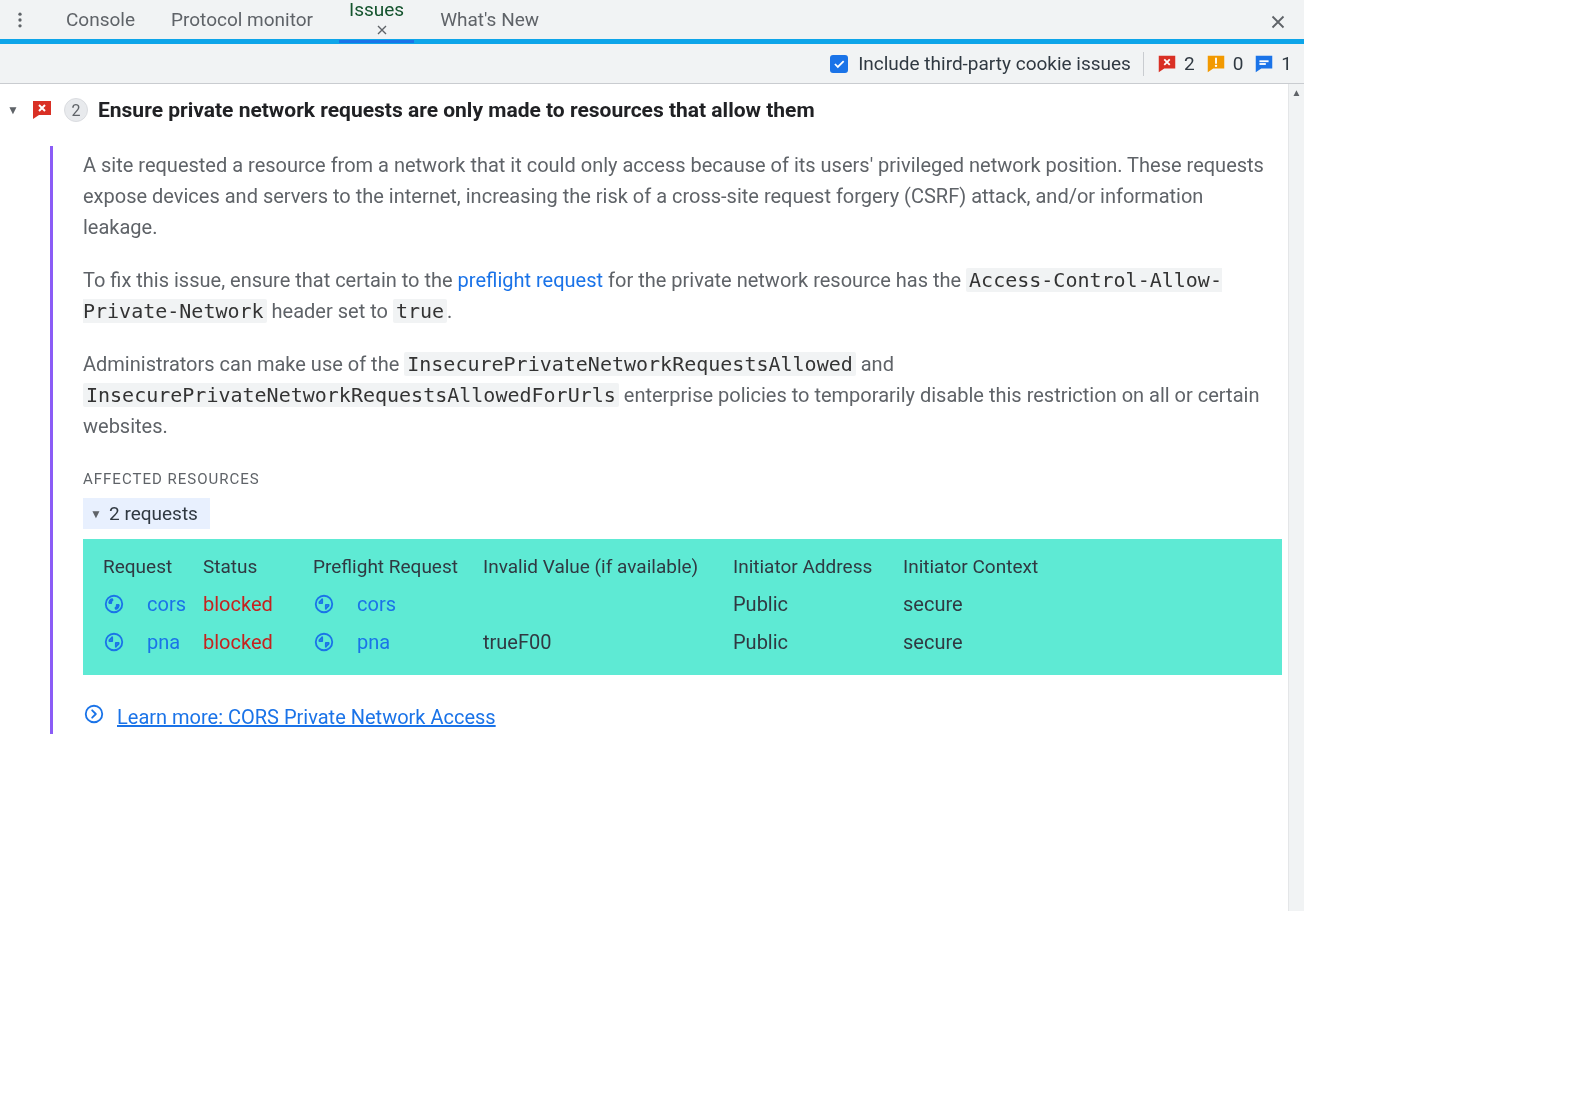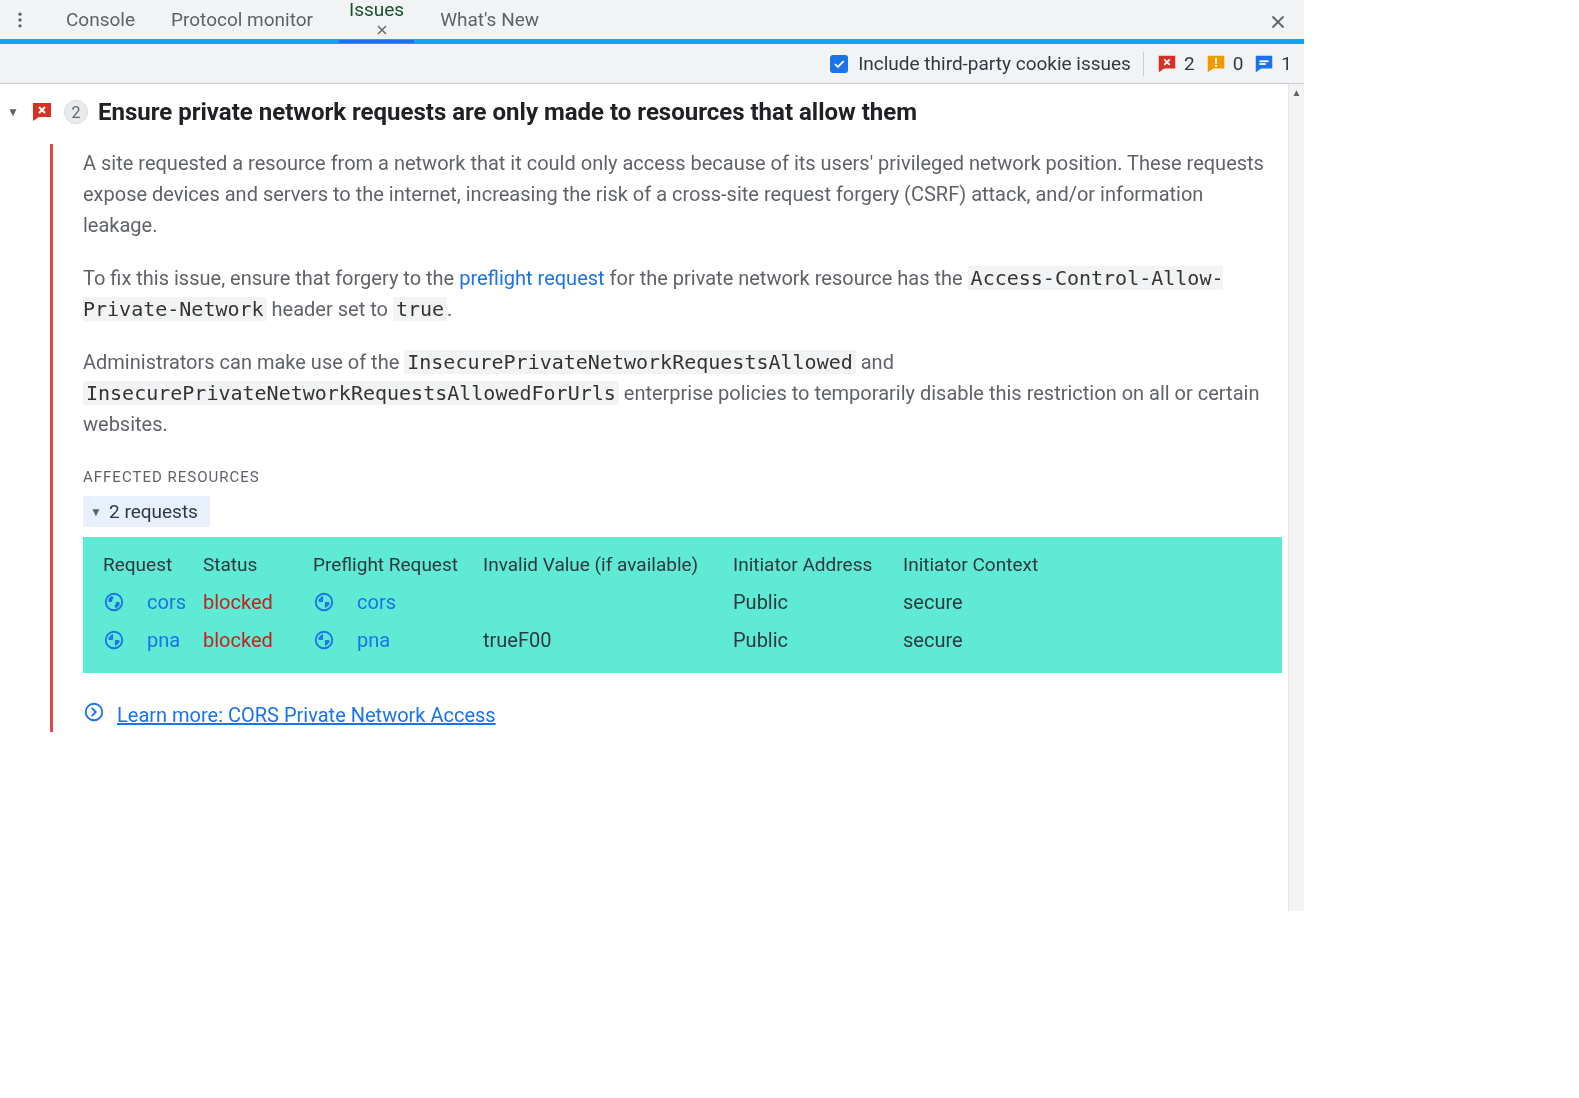--- a/index.html
+++ b/index.html
@@ -80,25 +80,25 @@
   .issue-header { display:flex; align-items:center; gap:10px; }
   .tri { color:#5f6368; font-size:12px; width:14px; text-align:center; }
   .sev-icon { width:24px; height:24px; display:flex; align-items:center; justify-content:center; }
   .count-chip {
     min-width:24px; height:24px; border-radius:12px;
     background:#e8eaed; color:#5f6368;
     display:flex; align-items:center; justify-content:center;
     font-size:16px; padding:0 6px;
     border:1px solid #dadce0;
   }
-  .issue-title { font-weight:700; color:#202124; font-size:24px; }
+  .issue-title { font-weight:700; color:#202124; font-size:21px; }
 
   .issue-body {
-    margin: 18px 0 0 44px;
-    border-left:3px solid #ef4444;
+    margin: 24px 0 0 44px;
+    border-left:3px solid #8b5cf6;
     padding: 4px 0 4px 30px;
   }
   .para { color:#5f6368; font-size:20px; line-height:1.55; margin-bottom:22px; }
   .para:last-child { margin-bottom:0; }
   a.link { color:#1a73e8; text-decoration:none; }
   code.mono {
     font-family: ui-monospace, "SF Mono", Menlo, Consolas, monospace;
     background:#f1f3f4; padding:0 3px; border-radius:2px;
     color:#333;
   }
@@ -213,21 +213,21 @@
               <path stroke="#fff" stroke-width="2" d="M9 7l6 6M15 7l-6 6"></path>
             </svg>
         </span>
         <span class="count-chip">2</span>
         <span class="issue-title">Ensure private network requests are only made to resources that allow them</span>
       </div>
 
       <div class="issue-body">
         <div class="para">A site requested a resource from a network that it could only access because of its users' privileged network position. These requests expose devices and servers to the internet, increasing the risk of a cross-site request forgery (CSRF) attack, and/or information leakage.</div>
         <div class="para">
-          <span>To fix this issue, ensure that forgery to the </span>
+          <span>To fix this issue, ensure that certain to the </span>
           <a href="#" class="link">preflight request</a>
           <span> for the private network resource has the </span>
           <code class="mono">Access-Control-Allow-Private-Network</code>
           <span> header set to </span>
           <code class="mono">true</code><span>.</span>
         </div>
         <div class="para">
           <span>Administrators can make use of the </span>
           <code class="mono">InsecurePrivateNetworkRequestsAllowed</code>
           <span> and </span>

